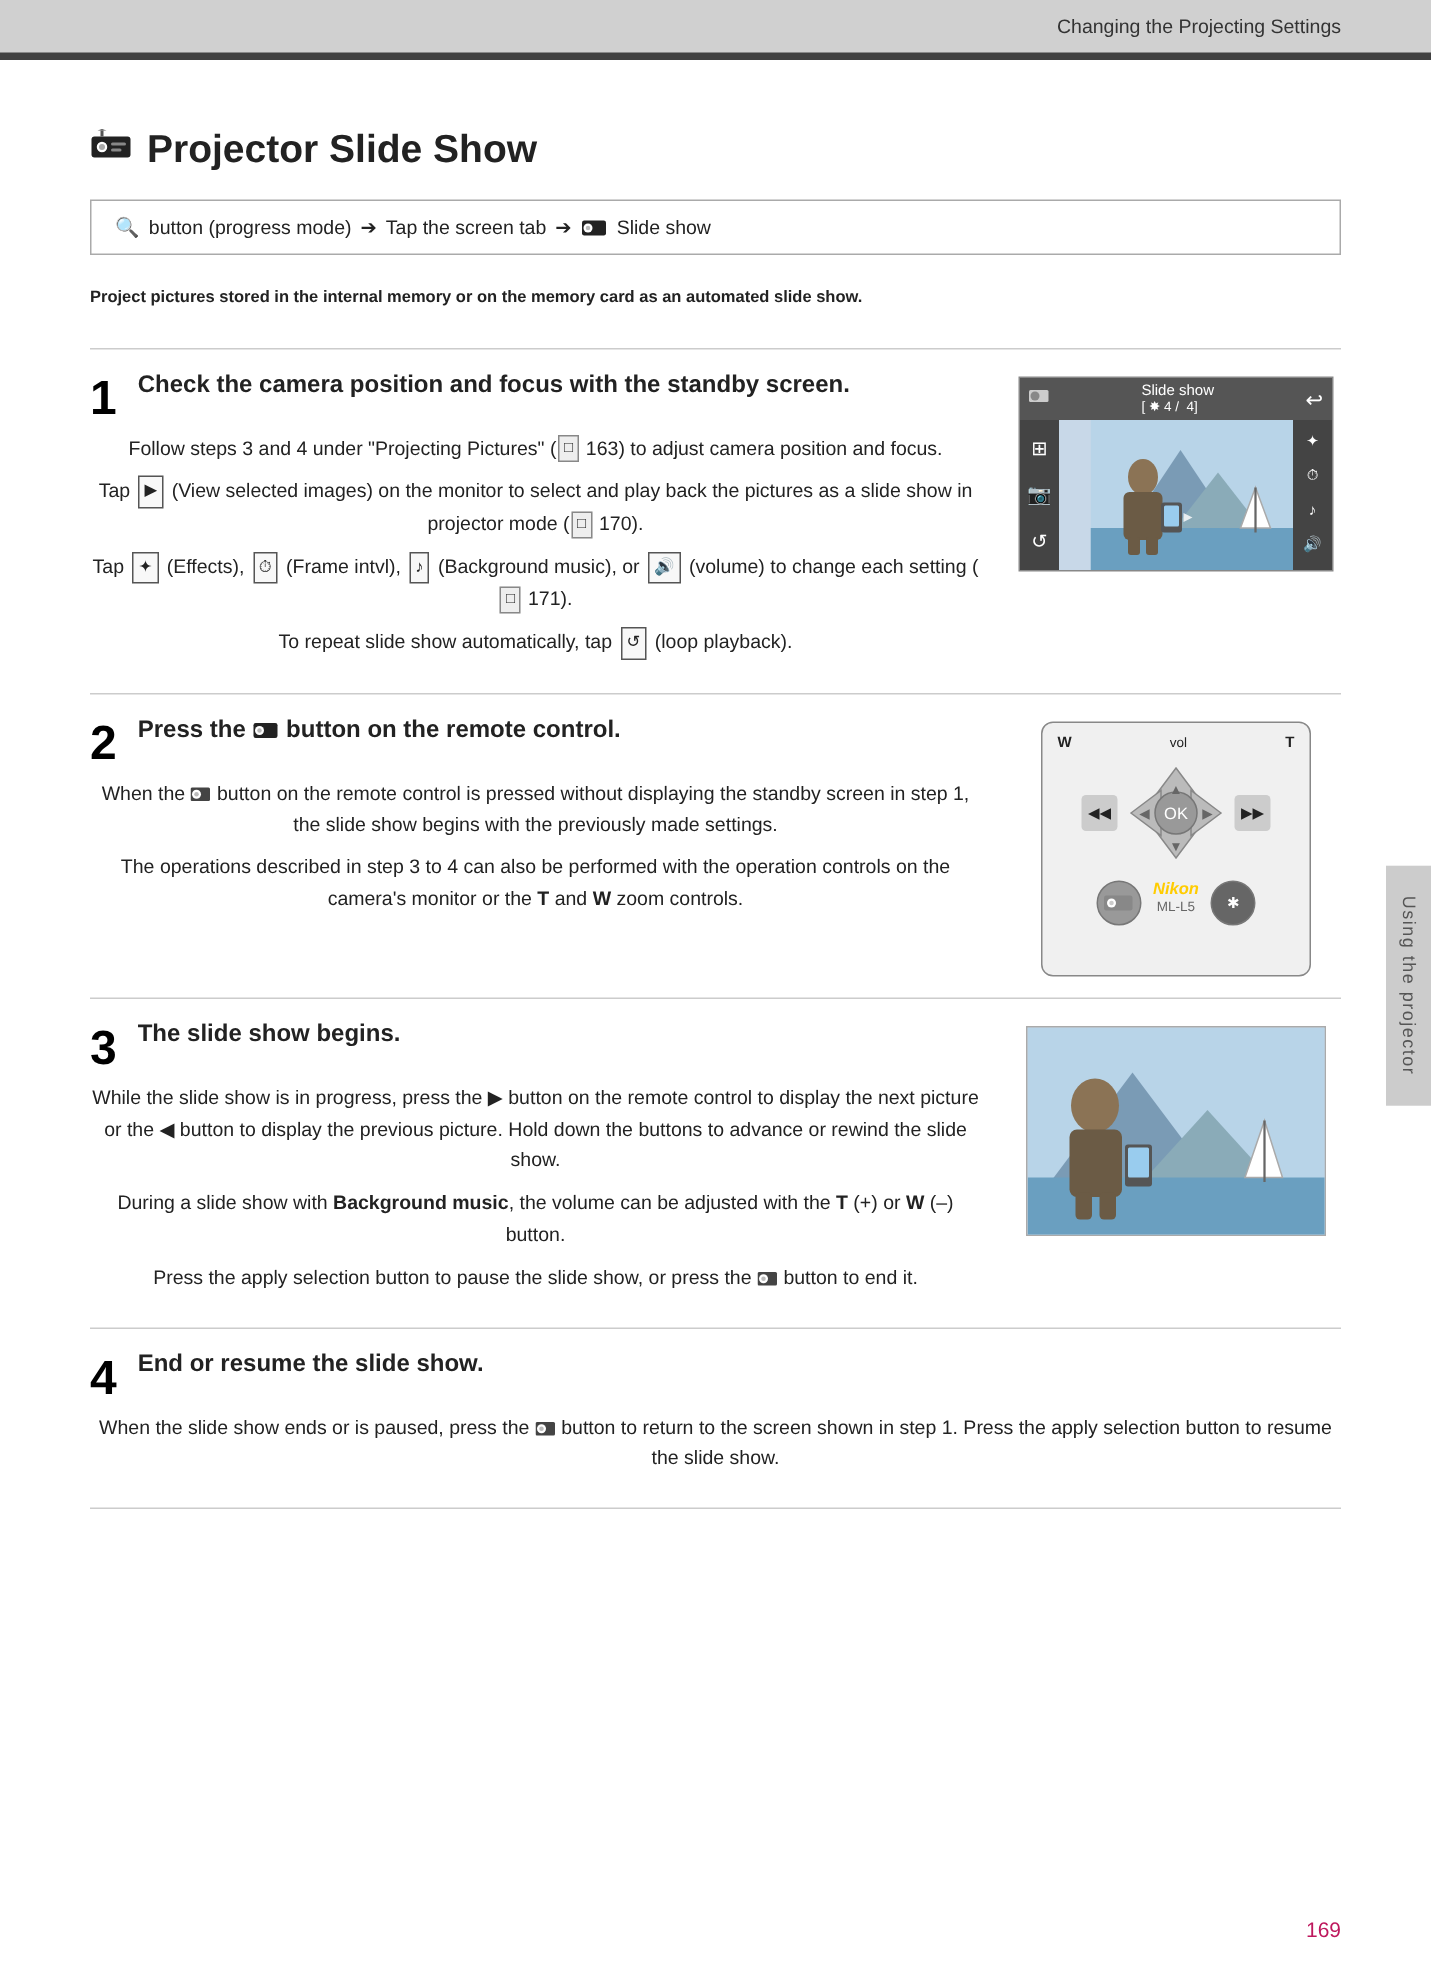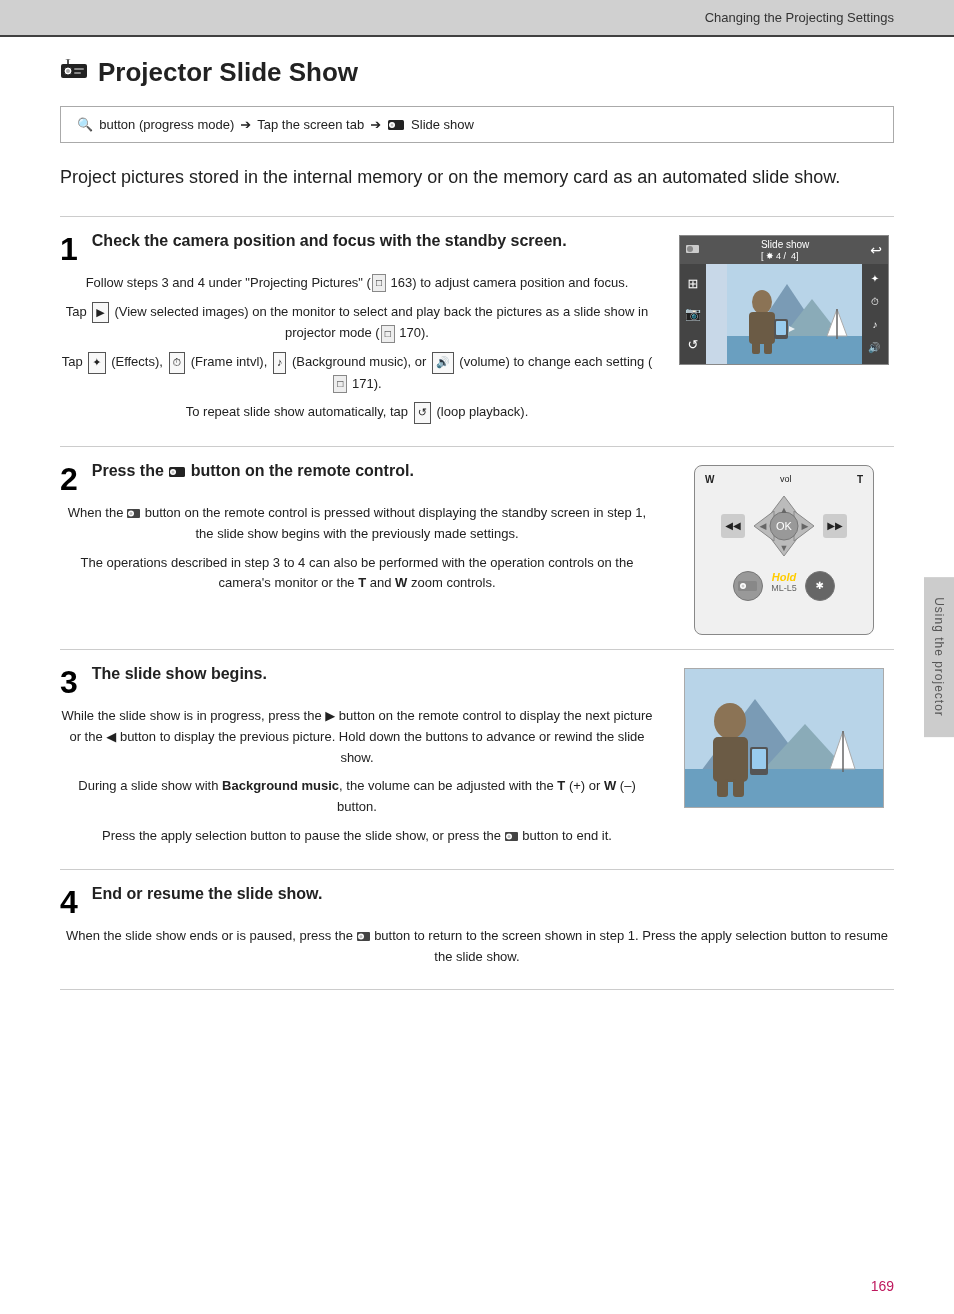--- a/index.html
+++ b/index.html
@@ -11,47 +11,49 @@
       width: 954px;
       min-height: 1314px;
       position: relative;
     }
     .page-header {
       background: #d0d0d0;
       text-align: right;
       padding: 10px 60px 10px 40px;
       font-size: 13px;
       color: #333;
-      border-bottom: 2px solid #404040;
+      border-bottom: 5px solid #404040;
     }
     .main-content {
       padding: 20px 60px 40px 60px;
+      margin-top: 24px;
     }
     .page-title {
       font-size: 26px;
       font-weight: bold;
       margin-bottom: 18px;
       display: flex;
       align-items: center;
       gap: 10px;
     }
     .breadcrumb-box {
       border: 1px solid #aaa;
       padding: 10px 16px;
       margin-bottom: 20px;
       font-size: 13px;
       display: flex;
       align-items: center;
       gap: 6px;
       background: #fff;
     }
     .intro-text {
-      font-size: 18px;
+      font-size: 11px;
       margin-bottom: 24px;
       line-height: 1.6;
+      font-weight: bold;
     }
     .step-row {
       display: flex;
       gap: 20px;
       align-items: flex-start;
     }
     .step-left {
       flex: 1;
     }
     .step-right {
@@ -425,21 +427,21 @@
           </div>
           <div class="remote-bottom">
             <div class="remote-btn-round">
               <svg width="20" height="14" viewBox="0 0 20 14">
                   <rect x="0" y="2" width="19" height="10" rx="1.5" fill="#888"></rect>
                   <circle cx="5" cy="7" r="3" fill="#fff"></circle>
                   <circle cx="5" cy="7" r="1.5" fill="#ccc"></circle>
                 </svg>
             </div>
             <div style="display:flex;flex-direction:column;align-items:center;">
-              <span class="nikon-label">Hold</span>
+              <span class="nikon-label">Nikon</span>
               <span class="remote-model">ML-L5</span>
             </div>
             <div class="remote-btn-round" style="background:#666;">✱</div>
           </div>
         </div>
       </div>
     </div>
   </div>
 
   <div class="step-block">

